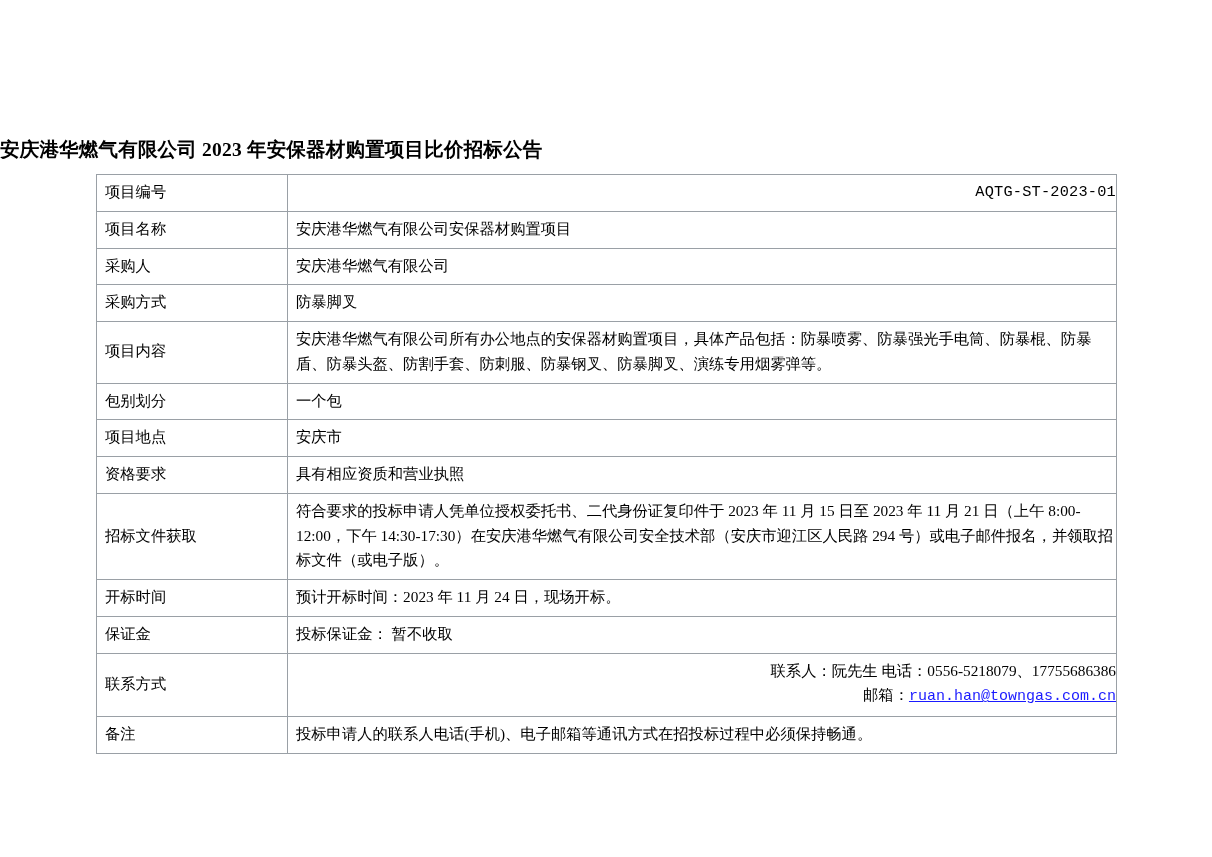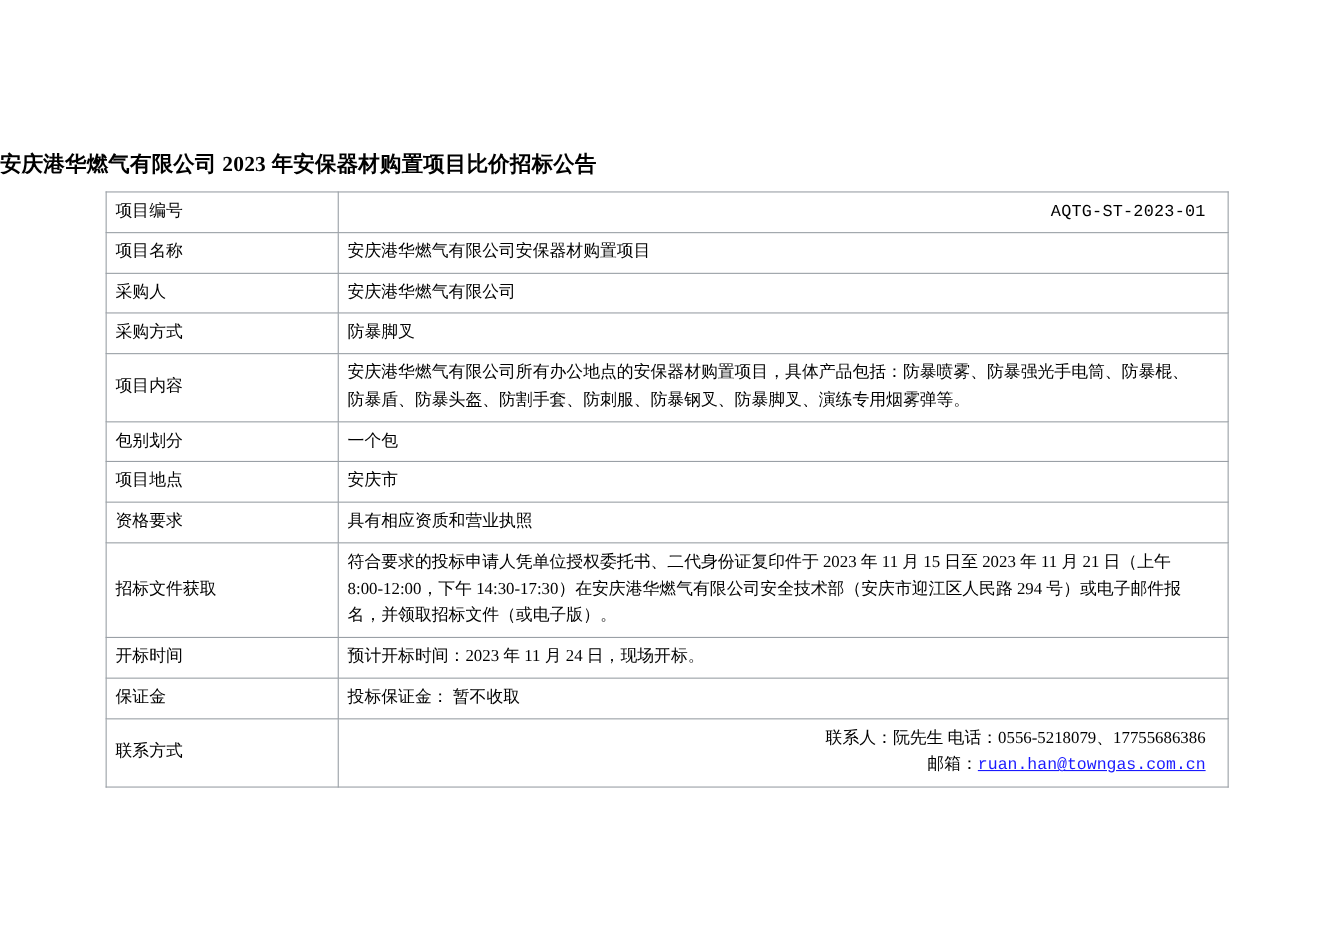--- a/index.html
+++ b/index.html
@@ -37,21 +37,21 @@
     left: 96px;
     width: 1021px;
   }
   table.notice {
     width: 100%;
     border-collapse: collapse;
     table-layout: fixed;
   }
   table.notice td {
     border: 1px solid #9aa0a6;
-    padding: 5px 20px 6px 8px;
+    padding: 5px 0 6px 8px;
     font-size: 15.3px;
     line-height: 1.62;
     vertical-align: middle;
     word-break: break-word;
   }
   td.label {
     width: 182px;
     padding-left: 10px;
   }
   td.value {
@@ -128,17 +128,21 @@
           <td class="label">保证金</td>
           <td class="value">投标保证金：  暂不收取</td>
         </tr>
         <tr>
           <td class="label">联系方式</td>
           <td class="value">
             <span class="line">联系人：阮先生    电话：0556-5218079、17755686386</span>
             <span class="line"><span>邮箱：</span><a class="mail" href="#">ruan.han@towngas.com.cn</a></span>
           </td>
         </tr>
+        <tr>
+          <td class="label">备注</td>
+          <td class="value">投标申请人的联系人电话(手机)、电子邮箱等通讯方式在招投标过程中必须保持畅通。</td>
+        </tr>
       </tbody>
     </table>
   </div>
 
 </div>
 
 </body></html>

